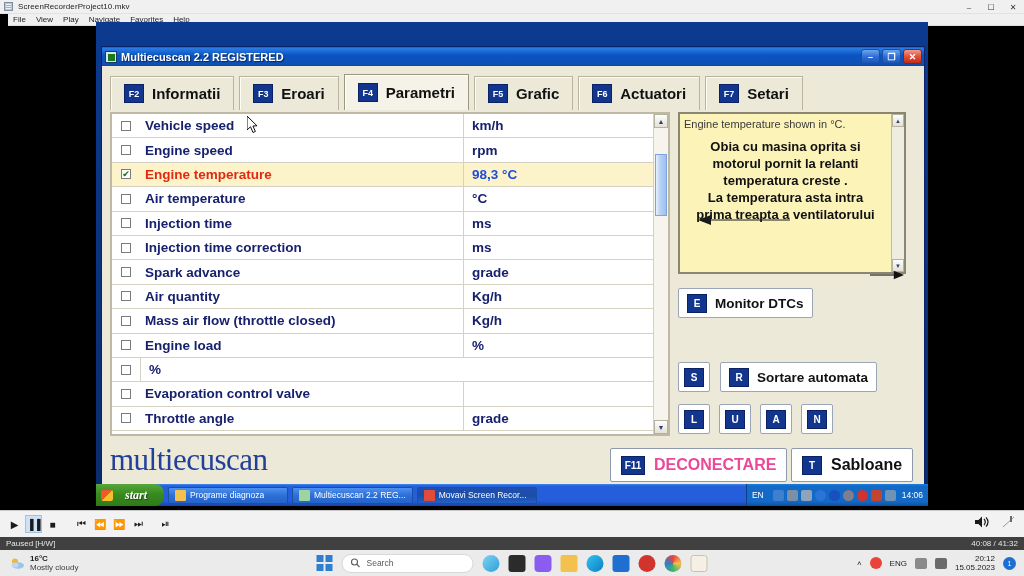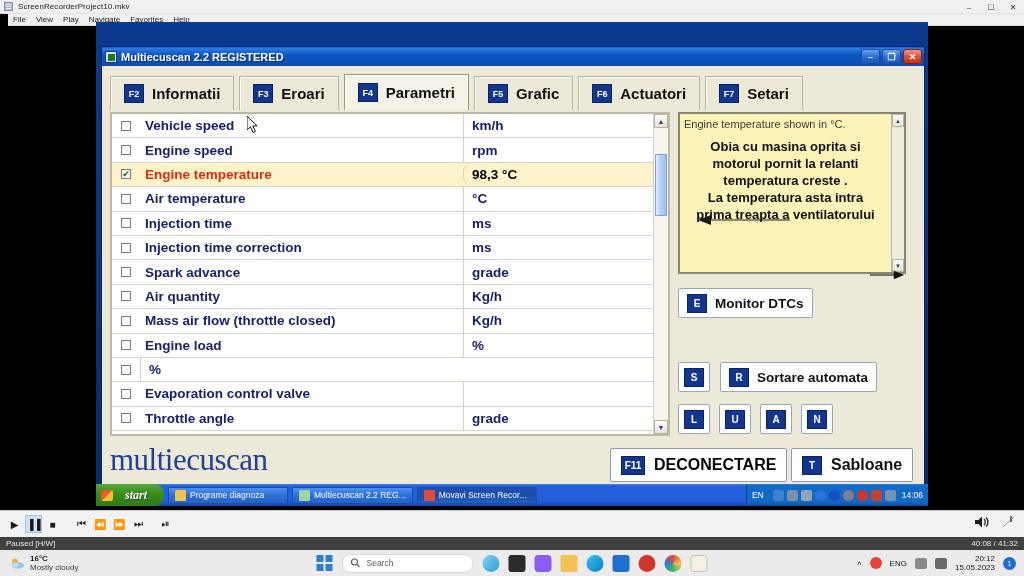--- a/index.html
+++ b/index.html
@@ -121,21 +121,21 @@
     display: flex; align-items: center; justify-content: center;
     font-size: 9px; line-height: 9px; color: #1a6b1a;
   }
   .pname { flex: 1; font-size: 13.5px; font-weight: bold; color: #18216e; padding-left: 5px; }
   .prow.sel .pname { color: #e02b10; }
   .pval {
     width: 190px; font-size: 13.5px; font-weight: bold; color: #18216e;
     border-left: 1px solid #d5d2c4; padding-left: 8px; height: 100%;
     display: flex; align-items: center;
   }
-  .prow.sel .pval { color: #000000; border-radius: 9px; }
+  .prow.sel .pval { color: #1d4ed8; }
 
   .vscroll {
     position: absolute; right: 0; top: 0; width: 15px; bottom: 0;
     background: #f6f4ec; border-left: 1px solid #d5d2c4;
   }
   .sbtn {
     height: 14px; background: linear-gradient(to bottom,#fdfdfb,#e4e1d4);
     border: 1px solid #b6b2a0; display: flex; align-items: center; justify-content: center;
     font-size: 7px; color: #2a3f7a;
   }
@@ -481,21 +481,21 @@
             <span class="keysq">A</span>
           </div>
           <div class="sidebtn" style="left:699px; top:338px; width:32px; height:30px; justify-content:center; padding:0;">
             <span class="keysq">N</span>
           </div>
 
           <div class="brand">multiecuscan</div>
 
           <div class="bigbtn" style="left:508px; top:382px;">
             <span class="keysq" style="min-width:24px;">F11</span>
-            <span class="lbl" style="color:#000000;">DECONECTARE</span>
+            <span class="lbl" style="color:#ec4899;">DECONECTARE</span>
           </div>
           <div class="bigbtn" style="left:689px; top:382px;">
             <span class="keysq">T</span>
             <span class="lbl" style="color:#111;">Sabloane</span>
           </div>
 
           <div class="statusline">
             <span>Alfa Romeo 147 1.6 TS 16V 105CV - Bosch Motronic Me7.3.1 EOBD Injection (1 lambda) - [7C 86 8A 80 61]</span>
           </div>
 

